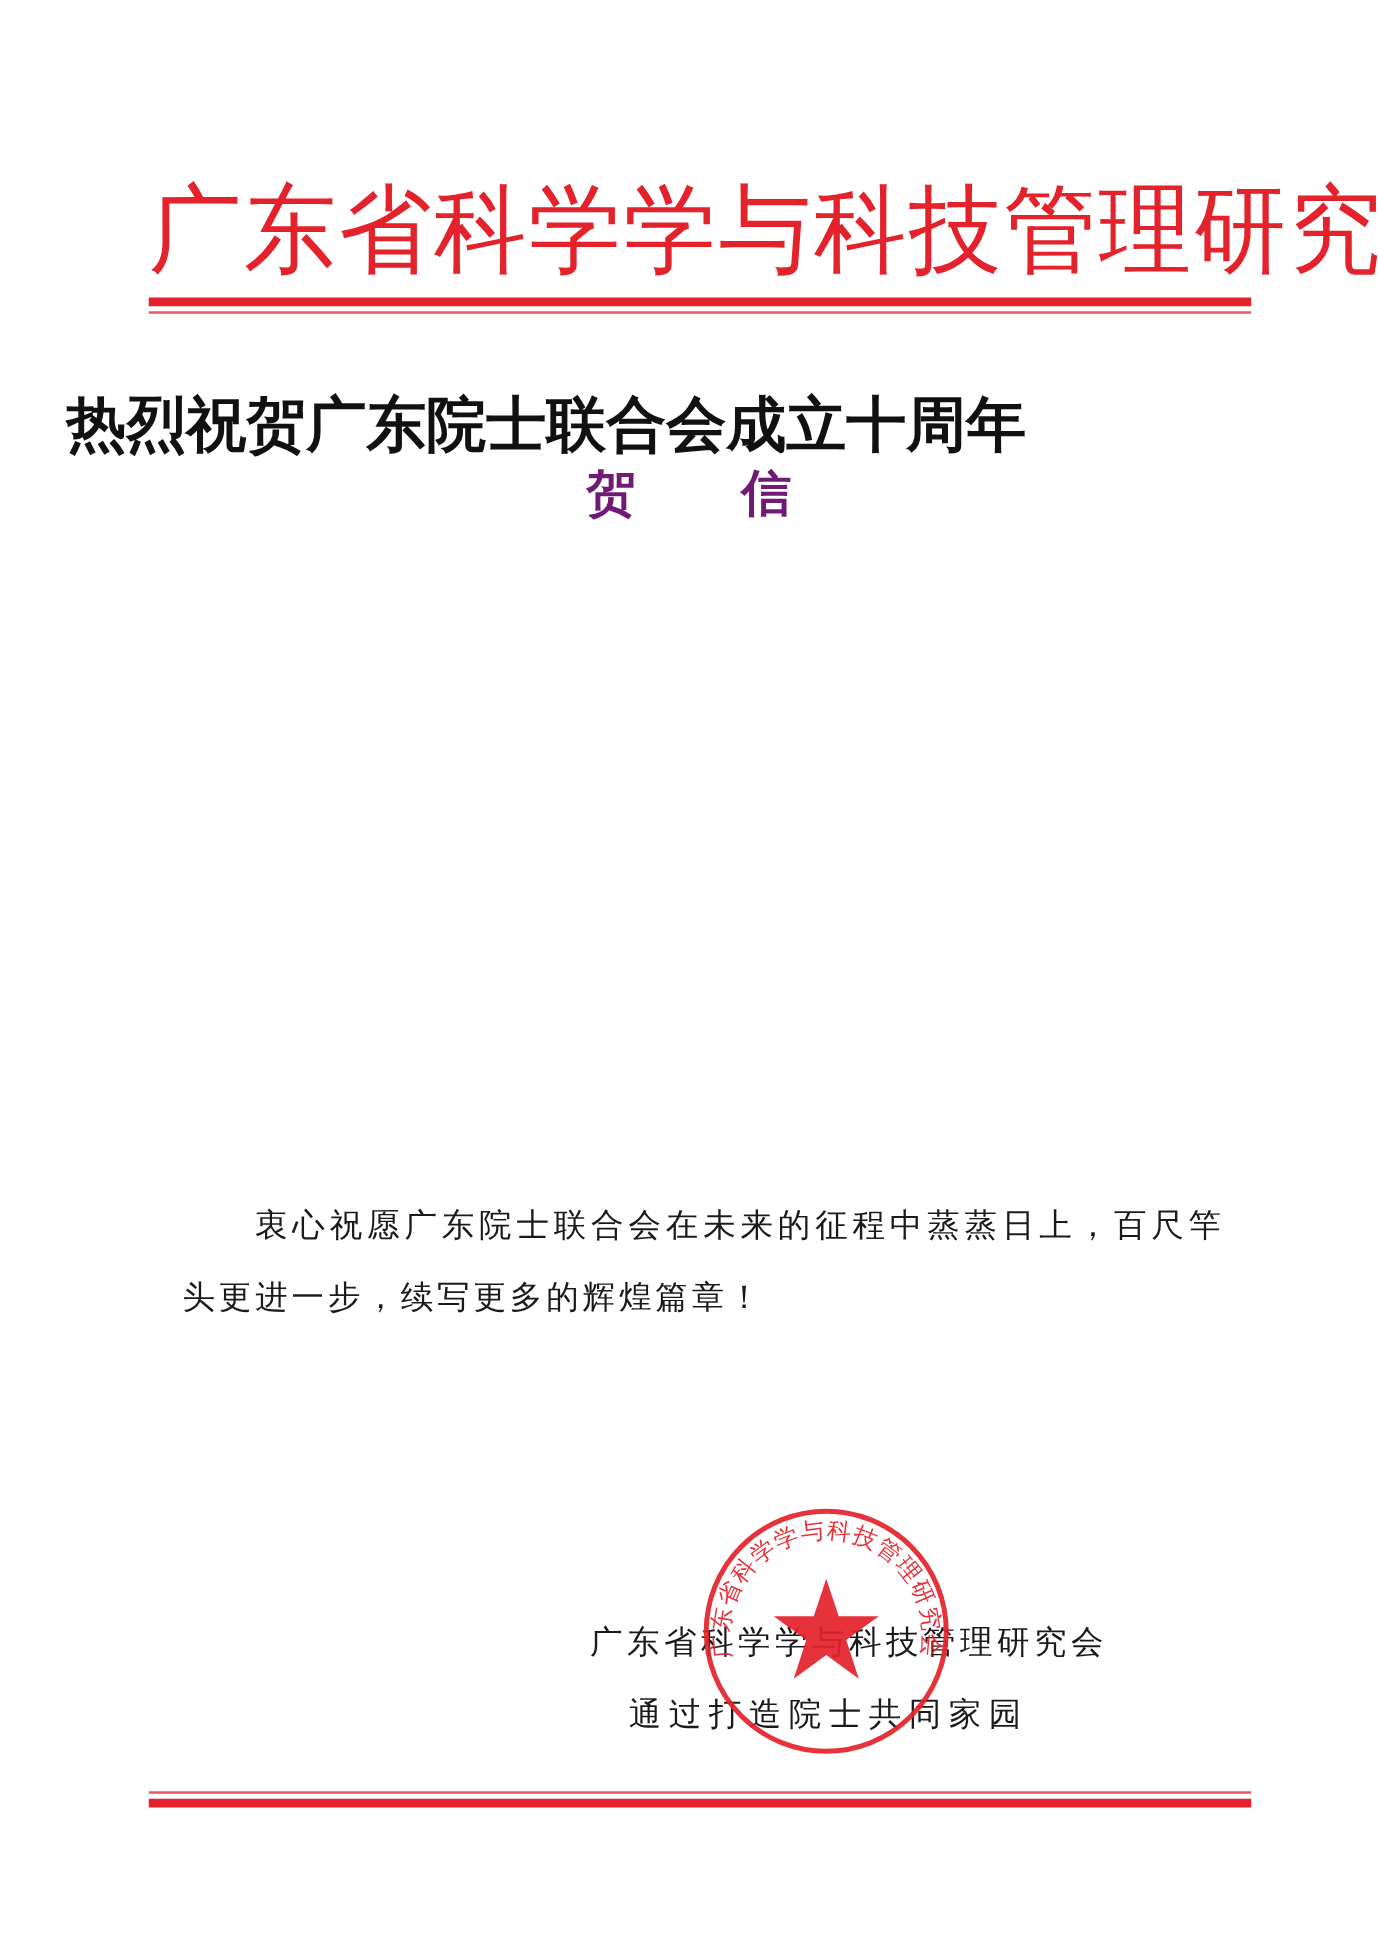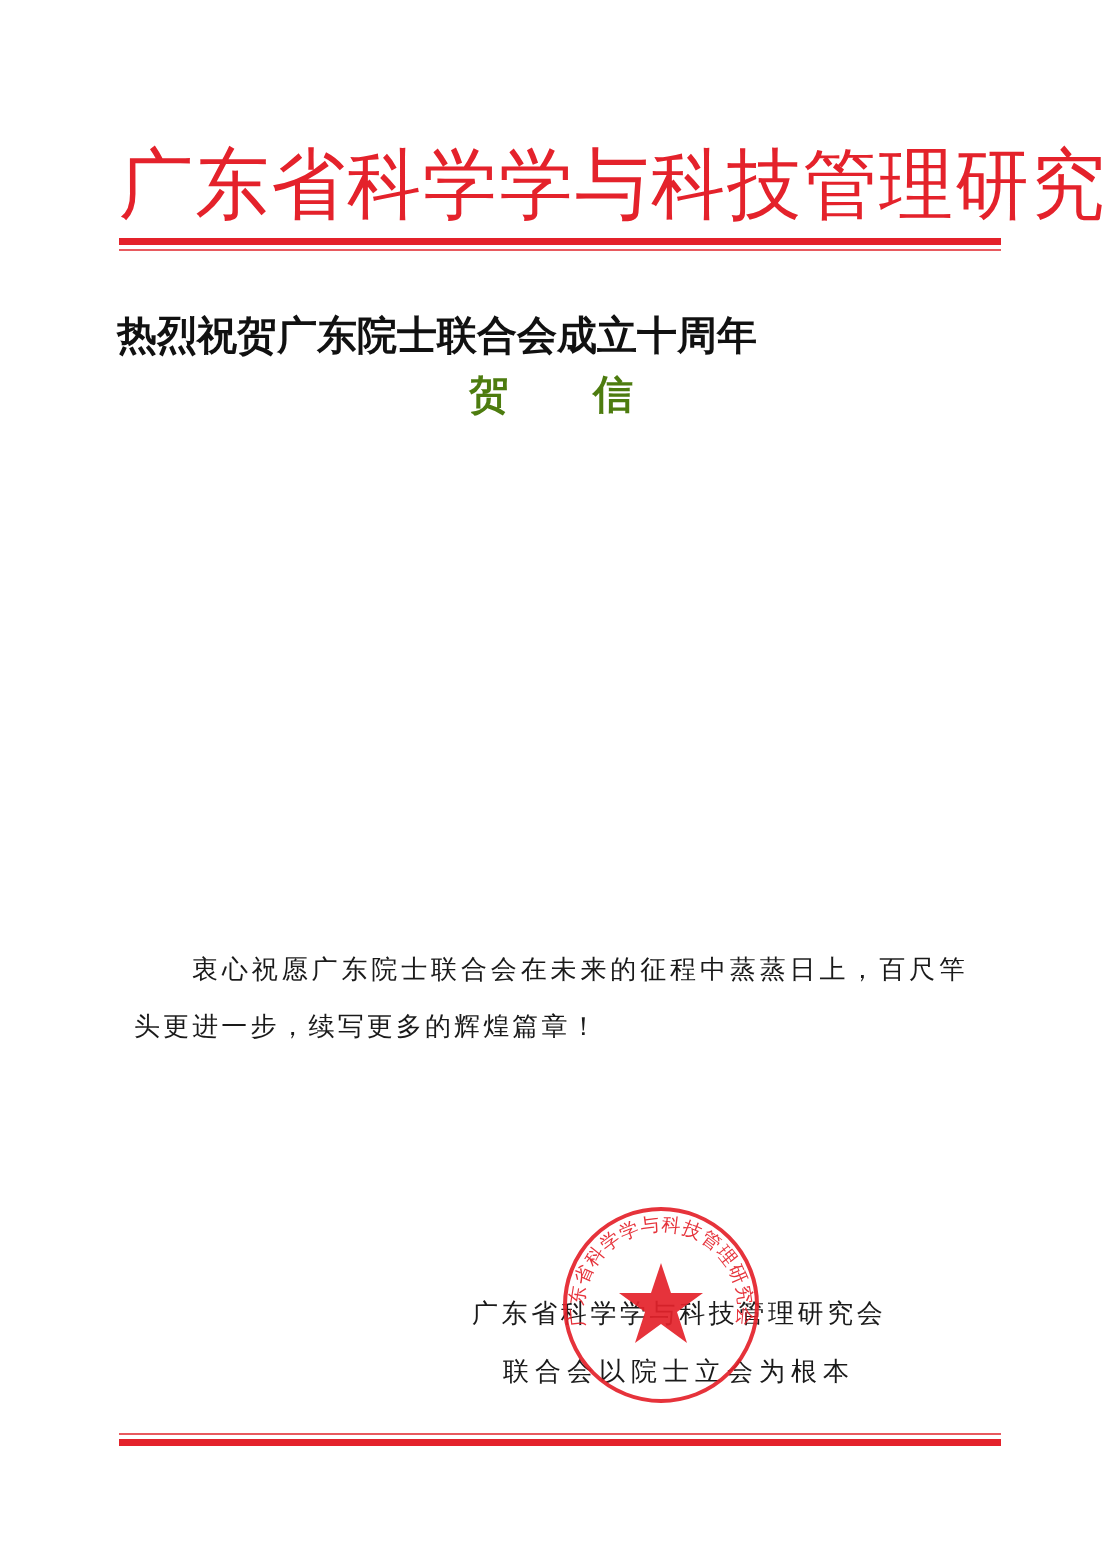--- a/index.html
+++ b/index.html
@@ -10,25 +10,25 @@
     color: #e4222b; font-family: "Liberation Serif", "DejaVu Serif", serif;
     font-size: 74px; line-height: 90px; text-align: center;
     letter-spacing: 2px; white-space: nowrap;
     transform: scaleY(1.05);
   }
   .rule-thick { position: absolute; left: 119px; width: 882px; height: 7px; background: #e4222b; }
   .rule-thin  { position: absolute; left: 119px; width: 882px; height: 2px; background: #e85a5f; }
   .title {
     position: absolute; left: 0; width: 874px; text-align: center;
     font-family: "Liberation Serif", "DejaVu Serif", serif; color: #111;
-    font-size: 40px; font-weight: bold; white-space: nowrap;
+    font-size: 48px; font-weight: bold; white-space: nowrap;
   }
   .title2 {
     position: absolute; top: 367px; left: 0; width: 1102px; text-align: center;
-    font-family: "Liberation Serif", "DejaVu Serif", serif; color: #4d7c0f;
+    font-family: "Liberation Serif", "DejaVu Serif", serif; color: #701a75;
     font-size: 40px; font-weight: bold; word-spacing: 0; white-space: nowrap;
   }
   .title2 span { display: inline-block; }
   .title2 .gap { width: 84px; }
   .body-text {
     position: absolute; left: 134px; width: 834px;
     font-family: "DejaVu Sans", "Liberation Sans", sans-serif;
     color: #1a1a1a; font-size: 26px; line-height: 57.4px;
     letter-spacing: 3.1px; text-align: justify;
     text-indent: 58px;
@@ -53,24 +53,24 @@
 
   <div class="org-header">广东省科学学与科技管理研究会</div>
   <div class="rule-thick" style="top:238px;"></div>
   <div class="rule-thin" style="top:249px;"></div>
 
   <div class="title" style="top:308px;">热烈祝贺广东院士联合会成立十周年</div>
   <div class="title2">
     <span>贺</span><span class="gap"></span><span>信</span>
   </div>
 
-  <p class="body-text p2" style="margin:0;">衷心祝愿广东院士联合会在未来的征程中蒸蒸日上，百尺竿头更进一步，续写更多的辉煌篇章！</p>
+  <p class="body-text p2" style="margin:12px;">衷心祝愿广东院士联合会在未来的征程中蒸蒸日上，百尺竿头更进一步，续写更多的辉煌篇章！</p>
 
   <div class="signature sig-org">广东省科学学与科技管理研究会</div>
-  <div class="signature sig-date">联合会以院士立会为根本</div>
+  <div class="signature sig-date">通过打造院士共同家园</div>
 
   <svg class="seal" viewBox="0 0 200 200">
     <defs>
       <path id="sealArc" d="M 30 138 A 78 78 0 1 1 170 138" fill="none"></path>
     </defs>
     <circle cx="100" cy="100" r="96" fill="none" stroke="#e4222b" stroke-width="4"></circle>
     <text font-family="DejaVu Sans, sans-serif" font-size="19" fill="#e4222b" letter-spacing="1">
       <textPath href="#sealArc" startOffset="50%" text-anchor="middle">广东省科学学与科技管理研究会</textPath>
     </text>
     <polygon fill="#e4222b" points="100,58 110,88 142,88 116,107 126,138 100,119 74,138 84,107 58,88 90,88"></polygon>

